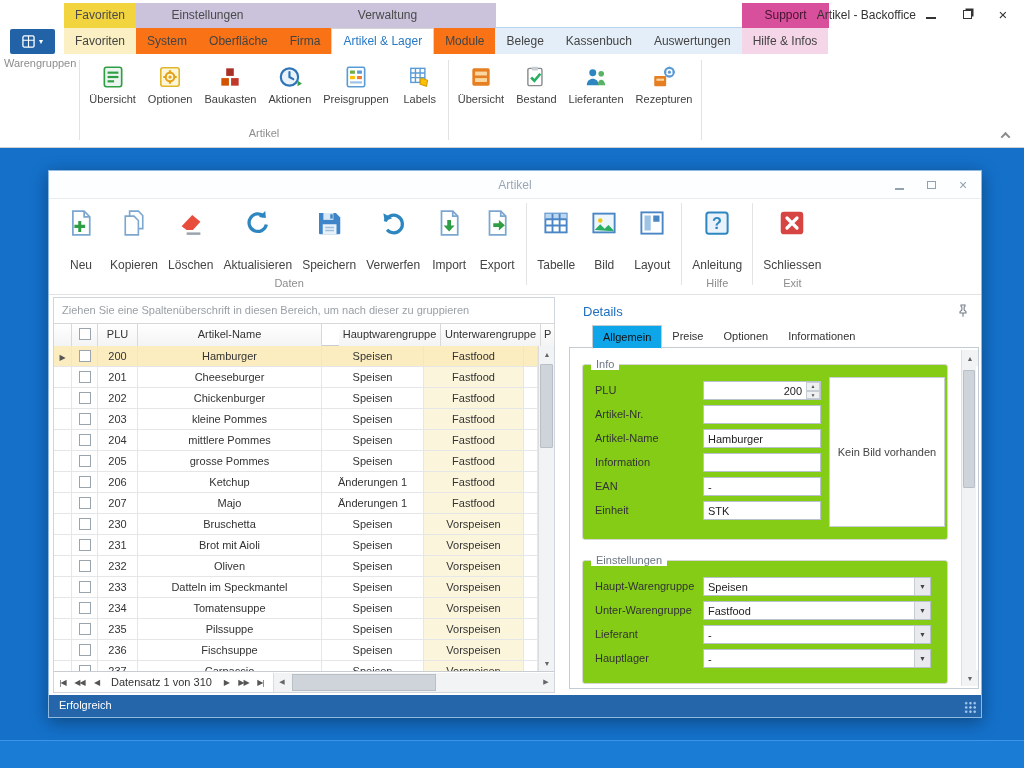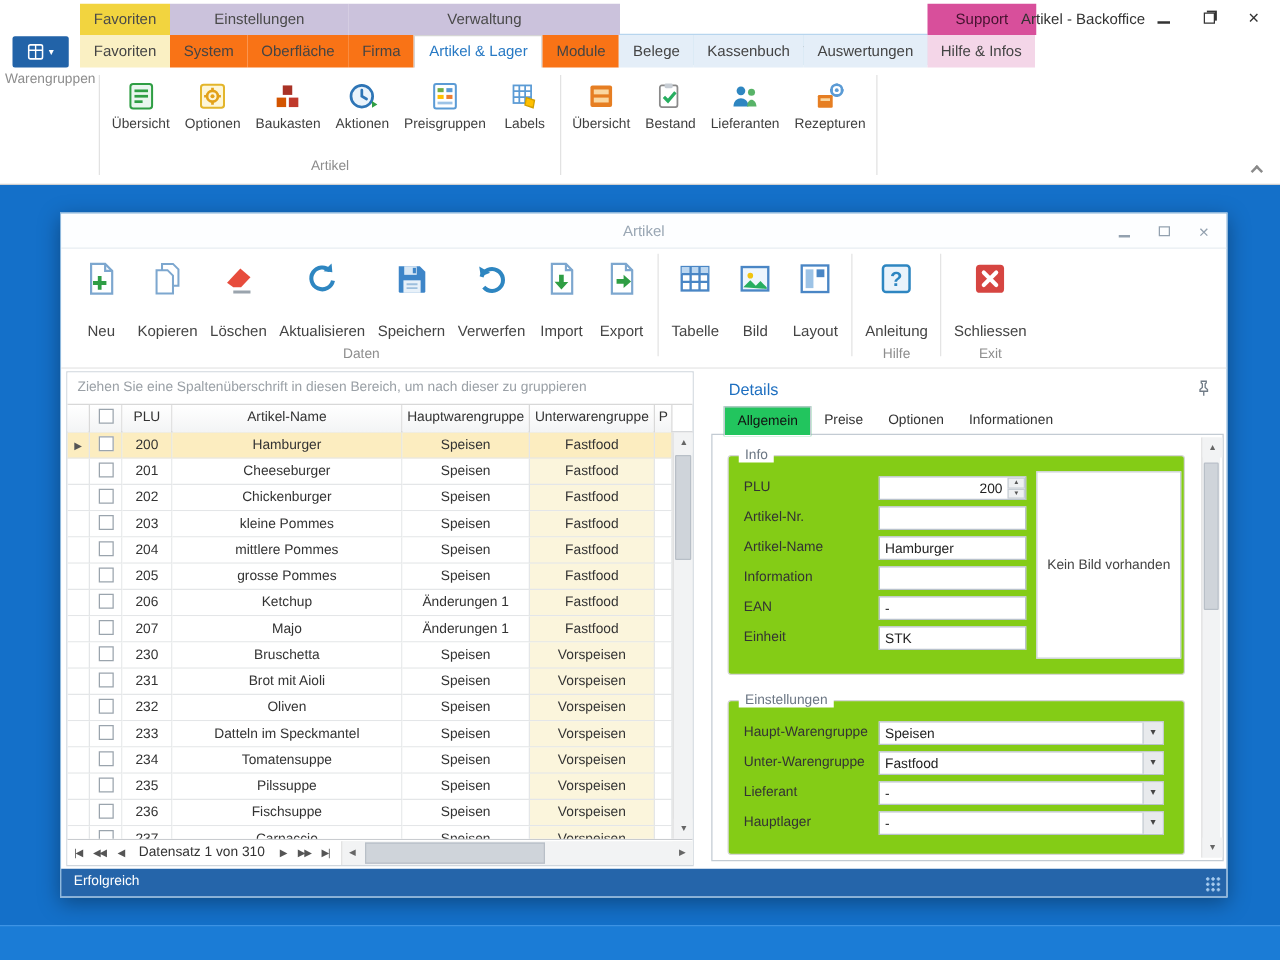--- a/index.html
+++ b/index.html
@@ -96,21 +96,21 @@
   .hsb-thumb{position:absolute;top:1px;bottom:1px;left:2px;width:58%;background:#cfd4da;border:1px solid #b8bfc7;cursor:pointer;}
 
   
   .details-panel{position:absolute;left:520px;top:6px;width:410px;height:388px;}
   .details-header{height:24px;position:relative;}
   .details-title{position:absolute;left:14px;top:3px;font-size:13px;color:#1e6fc0;}
   .pin-btn{position:absolute;right:6px;top:2px;width:18px;height:18px;cursor:pointer;}
   .pin-btn svg{width:16px;height:16px;display:block;}
   .details-tabs{height:23px;display:flex;padding-left:10px;position:relative;z-index:2;}
   .d-tab{padding:0 10px;font-size:11px;line-height:22px;color:#333;cursor:pointer;white-space:nowrap;}
-  .d-tab.sel{background:#22c55e;border:1px solid #c3cbd3;border-bottom:1px solid #fff;margin-bottom:-1px;color:#111;}
+  .d-tab.sel{background:#0ea5e9;border:1px solid #c3cbd3;border-bottom:1px solid #fff;margin-bottom:-1px;color:#111;margin-left:13px;}
   .details-body{position:absolute;left:0;top:46px;right:0;bottom:0;border:1px solid #c3cbd3;background:#fff;}
   .fs{position:absolute;border:1px solid #d6d6d6;border-radius:3px;background:#84cc16;}
   .fs-legend{position:absolute;top:-7px;left:8px;background:#fff;padding:0 5px;font-size:11px;color:#6b7683;}
   #fs-info{left:12px;top:16px;width:366px;height:176px;}
   #fs-settings{left:12px;top:212px;width:366px;height:124px;}
   #info-fields,#settings-fields{position:absolute;left:0;right:0;top:14px;}
   .d-row{position:relative;height:24px;}
   .d-label{position:absolute;left:12px;top:5px;font-size:11px;color:#333;white-space:nowrap;}
   .d-input{position:absolute;left:120px;top:2px;width:118px;height:19px;border:1px solid #b9c2cc;font-size:11px;font-family:"Liberation Sans",sans-serif;padding:0 4px;color:#222;background:#fff;}
   .d-input.num{text-align:right;padding-right:18px;}
@@ -480,21 +480,21 @@
 
       <div class="awin-content">
 
         <div class="grid-panel">
           <div class="groupby"><span>Ziehen Sie eine Spaltenüberschrift in diesen Bereich, um nach dieser zu gruppieren</span></div>
           <div class="grid-header" id="grid-header">
               <div class="gh-cell" style="width: 18px;"></div>
               <div class="gh-cell" style="width: 26px;"><span class="cbx"></span></div>
               <div class="gh-cell" style="width: 40px;">PLU</div>
               <div class="gh-cell" style="width: 184px;">Artikel-Name</div>
-              <div class="gh-cell" style="width: 102px;">Hauptwarengruppe</div>
+              <div class="gh-cell" style="width: 102px; margin-left: 17px;">Hauptwarengruppe</div>
               <div class="gh-cell" style="width: 100px;">Unterwarengruppe</div>
               <div class="gh-cell pcol" style="width: 14px;">P</div>
             </div>
           <div class="grid-body">
             <div class="grid-rows" id="grid-rows">
                 <div class="g-row sel">
                   <div class="g-cell ind" style="width: 18px;"><span class="row-arrow">▶</span></div>
                   <div class="g-cell" style="width: 26px;"><span class="cbx"></span></div>
                   <div class="g-cell" style="width: 40px;">200</div>
                   <div class="g-cell" style="width: 184px;">Hamburger</div>

